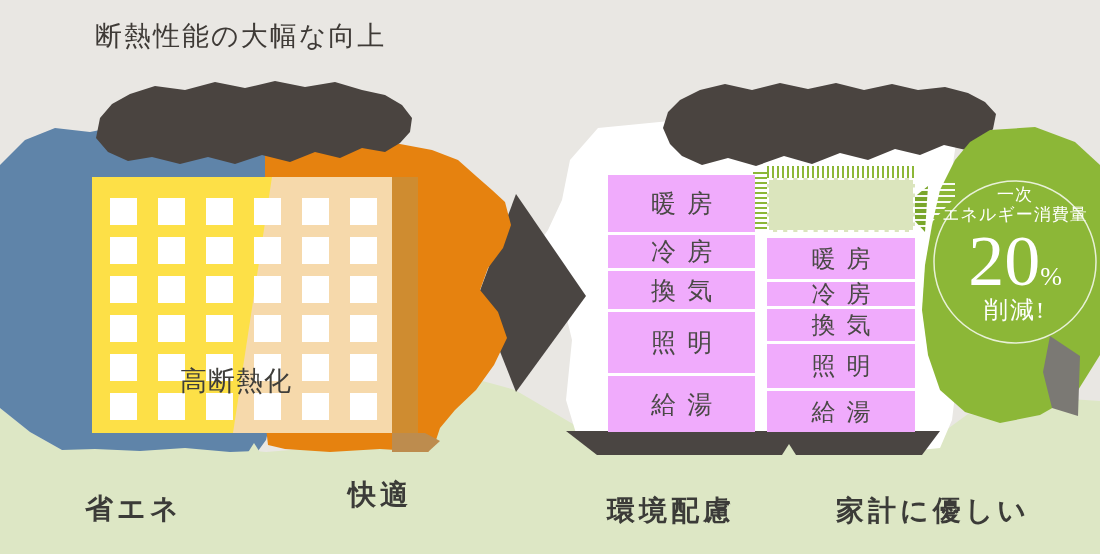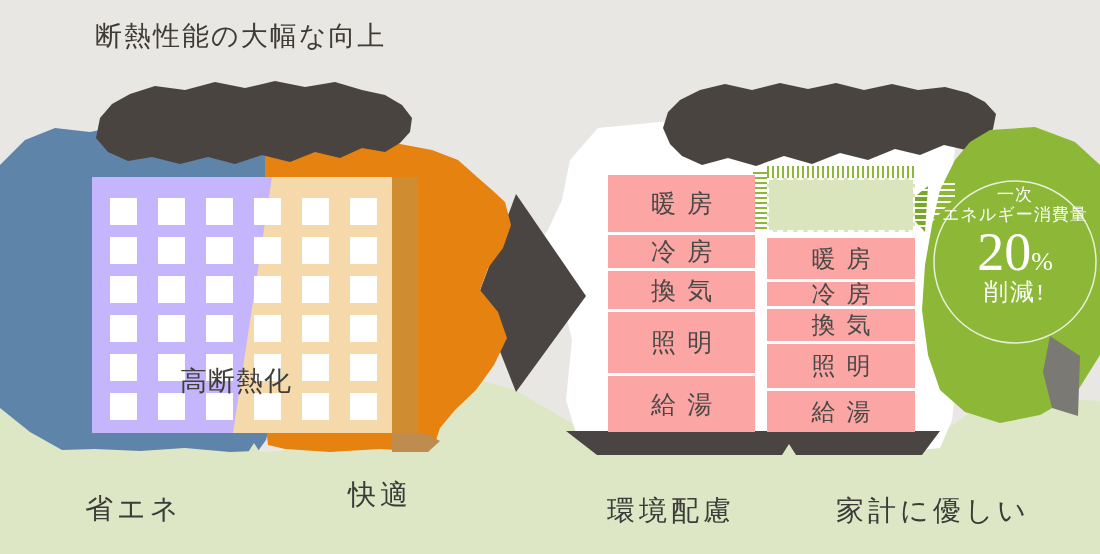--- a/index.html
+++ b/index.html
@@ -7,54 +7,54 @@
     position:relative;width:1100px;height:554px;overflow:hidden;
     background:#e9e7e3;
     font-family:"Liberation Serif","DejaVu Serif",serif;
   }
   #shapes{position:absolute;left:0;top:0;z-index:0;}
   .abs{position:absolute;}
   .title{
     z-index:4;font-size:27px;letter-spacing:2px;color:#3e3a36;white-space:nowrap;
   }
   
-  #building{left:92px;top:177px;width:300px;height:256px;z-index:2;background:#c4b5fd;}
+  #building{left:92px;top:177px;width:300px;height:256px;z-index:2;background:#fde047;}
   #building .face-warm{
     position:absolute;left:0;top:0;width:100%;height:100%;background:#f6d9ab;
     clip-path:polygon(180px 0,300px 0,300px 256px,141px 256px);
   }
   #building .side-strip{position:absolute;left:300px;top:0;width:26px;height:256px;background:#cf8c30;}
   .windows{position:absolute;left:18px;top:21px;display:grid;
     grid-template-columns:repeat(6,27px);grid-auto-rows:27px;column-gap:21px;row-gap:12px;}
   .win{background:#ffffff;}
   #building-label{position:absolute;left:88px;top:186px;font-size:27px;letter-spacing:1px;color:#3f3e3a;white-space:nowrap;z-index:3;}
   
   .usage-box{
-    position:absolute;background:#fca5a5;display:flex;align-items:center;justify-content:center;
+    position:absolute;background:#f0abfc;display:flex;align-items:center;justify-content:center;
     font-size:25px;color:#4a4946;letter-spacing:.45em;text-indent:.45em;z-index:3;white-space:nowrap;
   }
   .col-before{left:608px;width:147px;}
   .col-after{left:767px;width:148px;}
   
   #savings-box{left:767px;top:178px;width:144px;height:50px;background:#dbe5bd;border:2px dashed #ffffff;z-index:2;}
   #stripes-top{left:767px;top:166px;width:148px;height:12px;z-index:2;
     background:repeating-linear-gradient(to right,#8cb737 0 2px,#ffffff 2px 5px);}
   #stripes-left{left:753px;top:172px;width:14px;height:60px;z-index:2;
     background:repeating-linear-gradient(to bottom,#8cb737 0 2px,#ffffff 2px 5px);}
   #stripes-right{left:915px;top:183px;width:40px;height:52px;z-index:2;
     background:repeating-linear-gradient(to bottom,rgba(255,255,255,.95) 0 2px,transparent 2px 6px);
     clip-path:polygon(0 0,100% 0,100% 28%,12% 100%,0 100%);}
   
   #badge{left:925px;top:185px;width:180px;z-index:2;text-align:center;color:#ffffff;line-height:1.15;}
   #badge .b-small{font-size:17px;letter-spacing:1px;}
   #badge .b-value-row{margin-top:1px;}
-  #badge .b-value{font-size:54px;line-height:1;}
+  #badge .b-value{font-size:72px;line-height:1;}
   #badge .b-unit{font-size:26px;}
   #badge .b-suffix{font-size:24px;letter-spacing:2px;}
-  .bottom-label{z-index:4;font-size:28px;letter-spacing:4px;color:#3b3b38;white-space:nowrap;}
+  .bottom-label{z-index:4;font-size:28px;letter-spacing:4px;color:#3b3b38;white-space:nowrap;font-weight:bold;}
 </style>
 </head>
 <body>
 
 <div id="stage">
 
   <svg id="shapes" width="1100" height="554" viewBox="0 0 1100 554">
 
     <polygon fill="#dde7c5" points="0,408 30,432 62,450 130,434 200,447 266,452 340,446 420,402 468,377 515,390 556,414 610,446 690,454 770,443 850,452 920,449 968,414 1000,420 1035,403 1070,399 1100,401 1100,554 0,554"></polygon>
 

